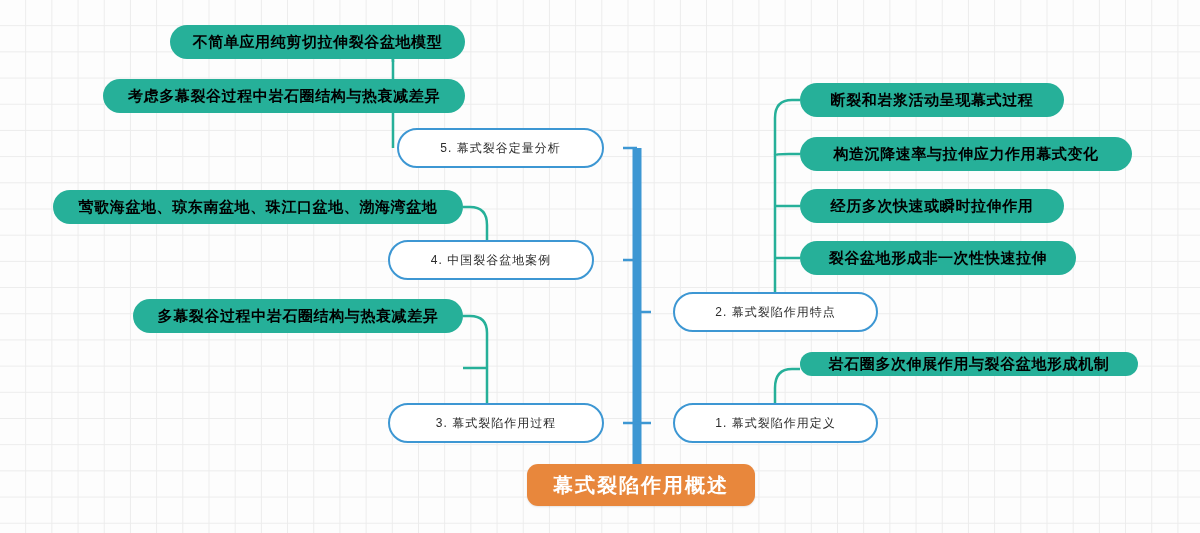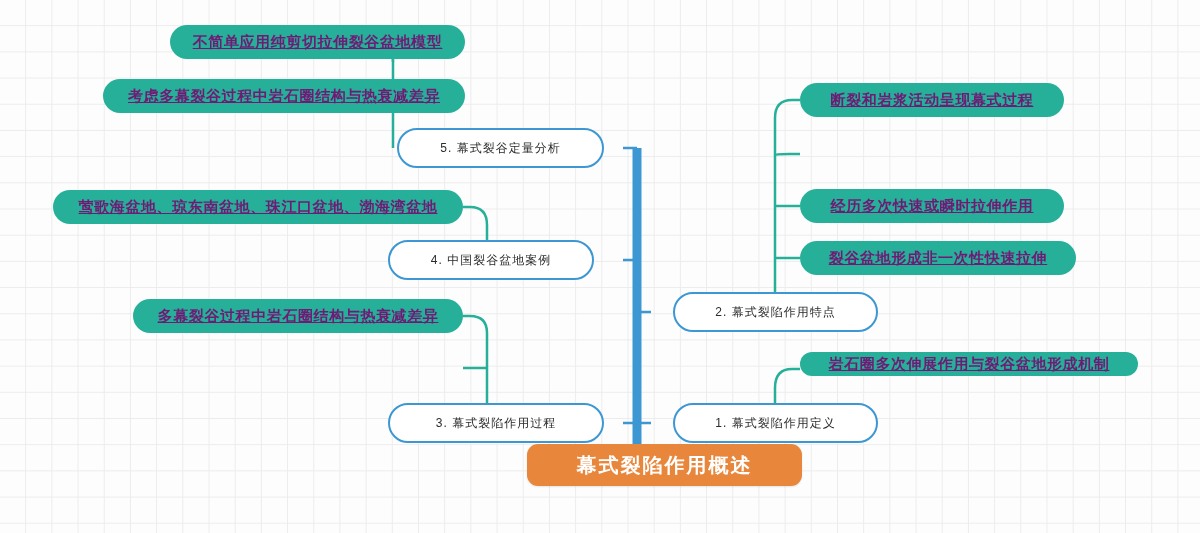--- a/index.html
+++ b/index.html
@@ -60,26 +60,25 @@
     background: #ffffff;
     color: #2b2b2b;
     border: 2px solid #3d97d3;
     border-radius: 22px;
     font-size: 12px;
     letter-spacing: 1px;
   }
 
   .node-leaf {
     background: #26b099;
-    color: #701a75;
+    color: #000000;
     border-radius: 18px;
     font-size: 15px;
     font-weight: bold;
     letter-spacing: 0.6px;
-    text-decoration: underline;
   }
 </style>
 </head>
 <body>
 
 <div id="mindmap">
 
   <svg id="edges" viewBox="0 0 1200 533" width="1200" height="533" fill="none">
 
     <path d="M637,466 L637,148" stroke="#3d97d3" stroke-width="9" stroke-linecap="butt"></path>
@@ -100,40 +99,43 @@
     <path d="M487,368 Q487,368 474,368 L463,368" stroke="#26b099" stroke-width="2.5"></path>
 
     <path d="M775,312 L775,118 Q775,100 792,100 L800,100" stroke="#26b099" stroke-width="2.5"></path>
     <path d="M775,155 Q775,154 789,154 L800,154" stroke="#26b099" stroke-width="2.5"></path>
     <path d="M775,206 Q775,206 789,206 L800,206" stroke="#26b099" stroke-width="2.5"></path>
     <path d="M775,258 Q775,258 789,258 L800,258" stroke="#26b099" stroke-width="2.5"></path>
 
     <path d="M775,423 L775,388 Q775,369 792,369 L800,369" stroke="#26b099" stroke-width="2.5"></path>
   </svg>
 
-  <div class="node node-root" style="left:527px; top:444px; width:275px; height:42px;font-family:Liberation Serif, serif;">
+  <div class="node node-root" style="left:527px; top:464px; width:228px; height:42px;font-family:Liberation Serif, serif;">
     <span>幕式裂陷作用概述</span>
   </div>
 
   <div class="node node-branch" style="left:673px; top:403px; width:205px; height:40px;">
     <span>1. 幕式裂陷作用定义</span>
   </div>
 
   <div class="node node-leaf" style="left:800px; top:352px; width:338px; height:24px;text-align:center;">
     <span>岩石圈多次伸展作用与裂谷盆地形成机制</span>
   </div>
 
   <div class="node node-branch" style="left:673px; top:292px; width:205px; height:40px;">
     <span>2. 幕式裂陷作用特点</span>
   </div>
 
   <div class="node node-leaf" style="left:800px; top:83px; width:264px; height:34px;">
     <span>断裂和岩浆活动呈现幕式过程</span>
   </div>
 
+  <div class="node node-leaf" style="left:800px; top:137px; width:332px; height:34px;">
+    <span>构造沉降速率与拉伸应力作用幕式变化</span>
+  </div>
 
   <div class="node node-leaf" style="left:800px; top:189px; width:264px; height:34px;text-align:right;">
     <span>经历多次快速或瞬时拉伸作用</span>
   </div>
 
   <div class="node node-leaf" style="left:800px; top:241px; width:276px; height:34px;">
     <span>裂谷盆地形成非一次性快速拉伸</span>
   </div>
 
   <div class="node node-branch" style="left:388px; top:403px; width:216px; height:40px;">

